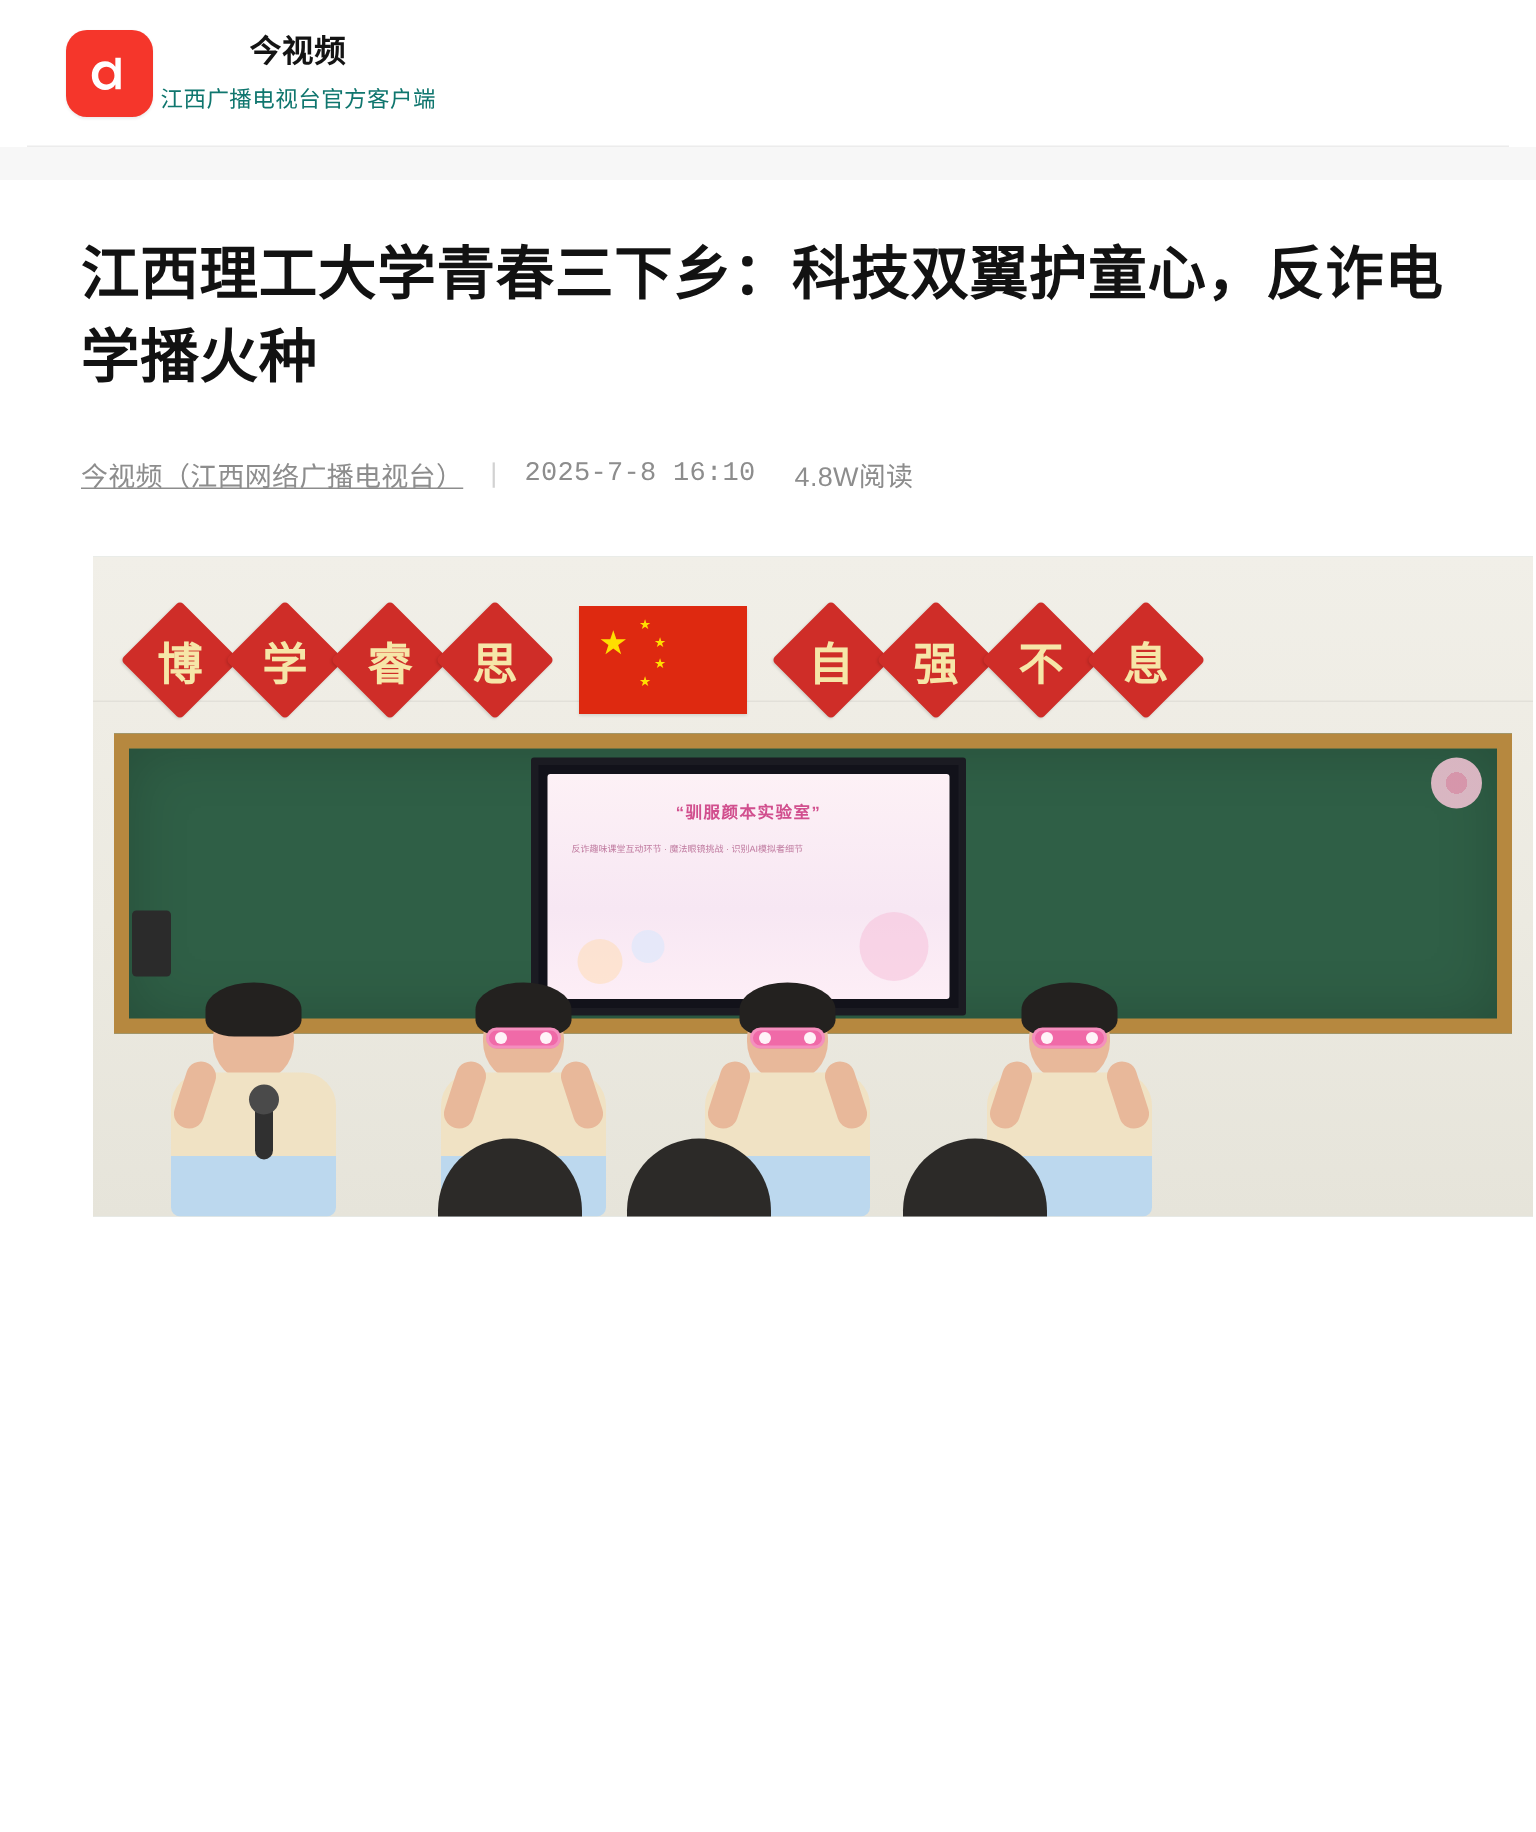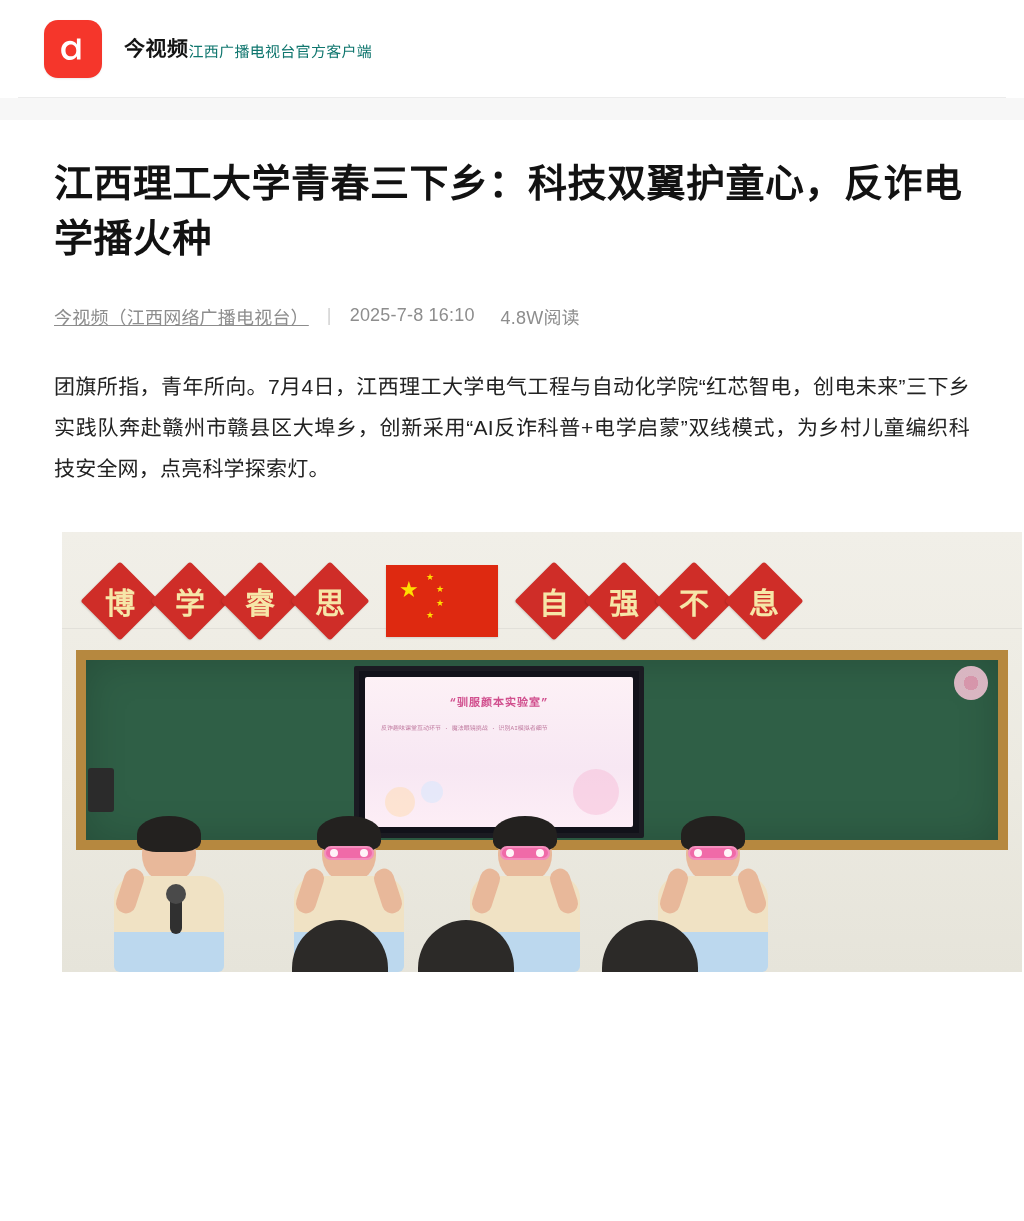--- a/index.html
+++ b/index.html
@@ -39,23 +39,23 @@
     border-radius: 14px;
     background: #f5362b;
     display: flex;
     align-items: center;
     justify-content: center;
     flex: 0 0 auto;
     box-shadow: 0 1px 2px rgba(0,0,0,.08);
   }
   .app-logo svg { display: block; }
   .app-meta {
-    margin-left: 22px;
+    margin-left: 5px;
     display: flex;
-    flex-direction: row;
+    flex-direction: column;
     justify-content: center;
     text-align: center;
   }
   .app-name {
     font-size: 21px;
     font-weight: bold;
     color: #141414;
     letter-spacing: .5px;
     line-height: 1.35;
   }
@@ -92,21 +92,21 @@
     margin-top: 36px;
     font-size: 18px;
     color: #8d8d8d;
     letter-spacing: .2px;
   }
   .meta-source { color: #8d8d8d; text-decoration: underline; }
   .meta-divider {
     margin: 0 18px;
     color: #d2d2d2;
   }
-  .meta-date { margin-right: 26px; }
+  .meta-date { margin-right: 26px; font-family: Liberation Mono, monospace; }
   .meta-reads { }
 
   .para {
     font-size: 21px;
     line-height: 1.95;
     color: #222222;
     margin: 38px 0 0 0;
     letter-spacing: .2px;
     text-align: justify;
   }
@@ -195,21 +195,20 @@
   }
   .screen {
     position: absolute;
     left: 268px; top: 6px;
     width: 290px; height: 172px;
     background: #12121a;
     border: 5px solid #1b1b22;
     box-sizing: border-box;
     border-radius: 2px;
     overflow: hidden;
-    font-family: Liberation Mono, monospace;
   }
   .screen-inner {
     position: absolute; inset: 6px;
     background: linear-gradient(#fdf1f6, #f7e7f3 60%, #fdeef6);
     border-radius: 2px;
   }
   .screen-title {
     position: absolute; top: 16px; left: 0; right: 0;
     text-align: center; font-size: 11px; color: #d14f8e; font-weight: bold;
     letter-spacing: 1px;
@@ -321,21 +320,20 @@
 
   <h1 class="article-title">江西理工大学青春三下乡：科技双翼护童心，反诈电学播火种</h1>
 
   <div class="article-meta">
     <span class="meta-source">今视频（江西网络广播电视台）</span>
     <span class="meta-divider">|</span>
     <span class="meta-date">2025-7-8 16:10</span>
     <span class="meta-reads">4.8W阅读</span>
   </div>
 
-  <p class="para">团旗所指，青年所向。7月4日，江西理工大学电气工程与自动化学院“红芯智电，创电未来”三下乡实践队奔赴赣州市赣县区大埠乡，创新采用“AI反诈科普+电学启蒙”双线模式，为乡村儿童编织科技安全网，点亮科学探索灯。</p>
 
 
 
   <div class="photo-wrap">
     <div class="photo">
       <div class="wall"></div>
       <div class="wall-line"></div>
 
       <div class="banner">
         <div class="ch">

